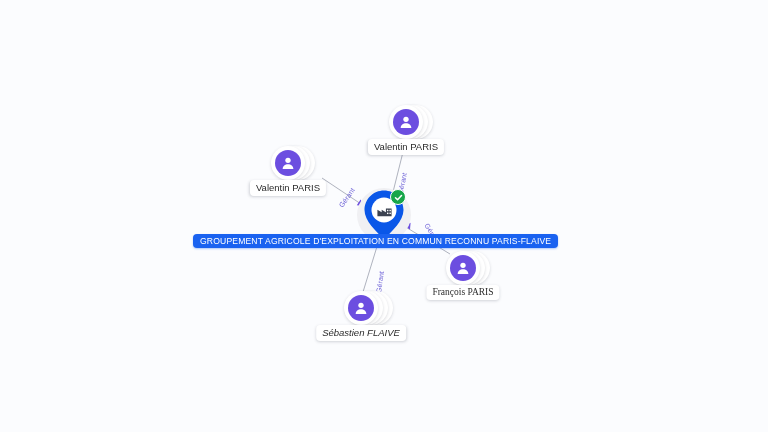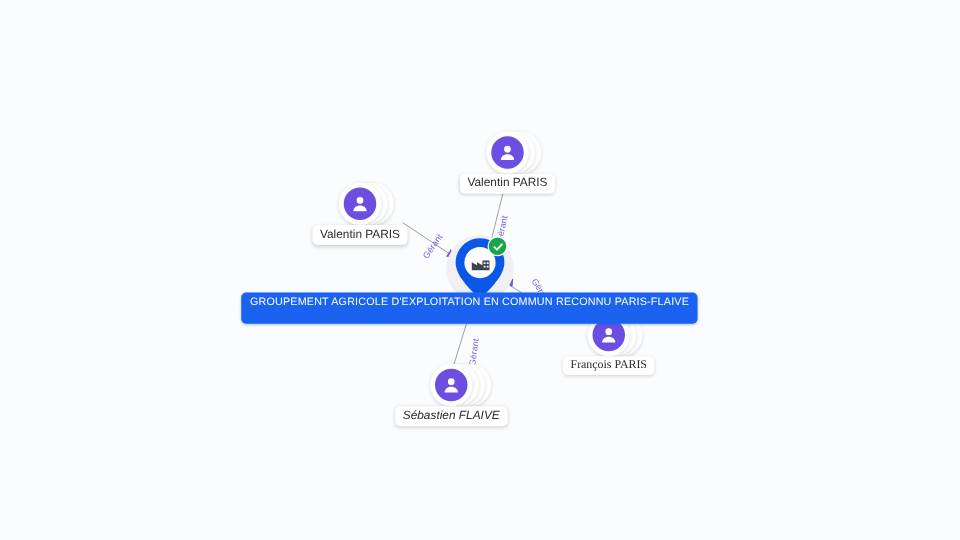--- a/index.html
+++ b/index.html
@@ -136,21 +136,21 @@
     align-items: center;
     justify-content: center;
     z-index: 3;
   }
 
   
   #company-banner {
     position: absolute;
     left: 193px;
     top: 234px;
-    height: 25px;
+    height: 14px;
     line-height: 15px;
     background: #1a62f0;
     border-radius: 4px;
     color: #ffffff;
     font-size: 8.6px;
     letter-spacing: 0.15px;
     padding: 0 7px;
     white-space: nowrap;
     z-index: 25;
     box-shadow: 0 1px 2px rgba(26,98,240,0.35);
@@ -204,21 +204,21 @@
       <div class="avatar">
         <svg width="16" height="16" viewBox="0 0 24 24" fill="#ffffff">
           <circle cx="12" cy="8" r="4"></circle>
           <path d="M4 21c0-4.4 3.6-7 8-7s8 2.6 8 7z"></path>
         </svg>
       </div>
     </div>
     <div class="node-label">Valentin PARIS</div>
   </div>
 
-  <div class="node" style="left:487px; top:268px;font-family:Liberation Serif, serif;">
+  <div class="node" style="left:463px; top:268px;font-family:Liberation Serif, serif;">
     <div class="stack">
       <div class="ring r2"></div>
       <div class="ring r1"></div>
       <div class="ring r0"></div>
       <div class="avatar">
         <svg width="16" height="16" viewBox="0 0 24 24" fill="#ffffff">
           <circle cx="12" cy="8" r="4"></circle>
           <path d="M4 21c0-4.4 3.6-7 8-7s8 2.6 8 7z"></path>
         </svg>
       </div>

